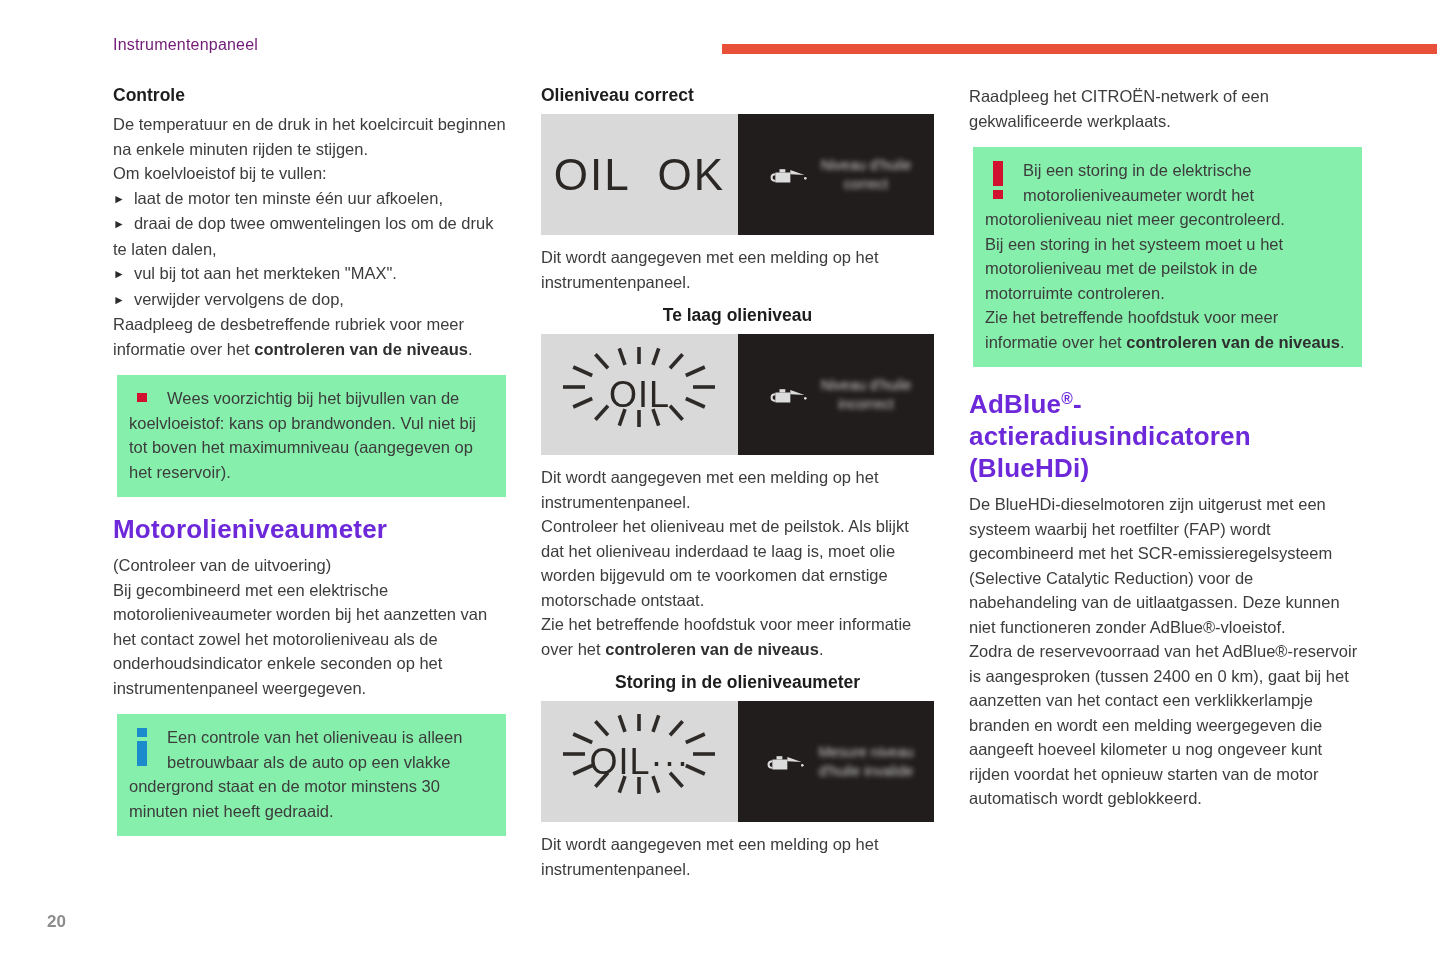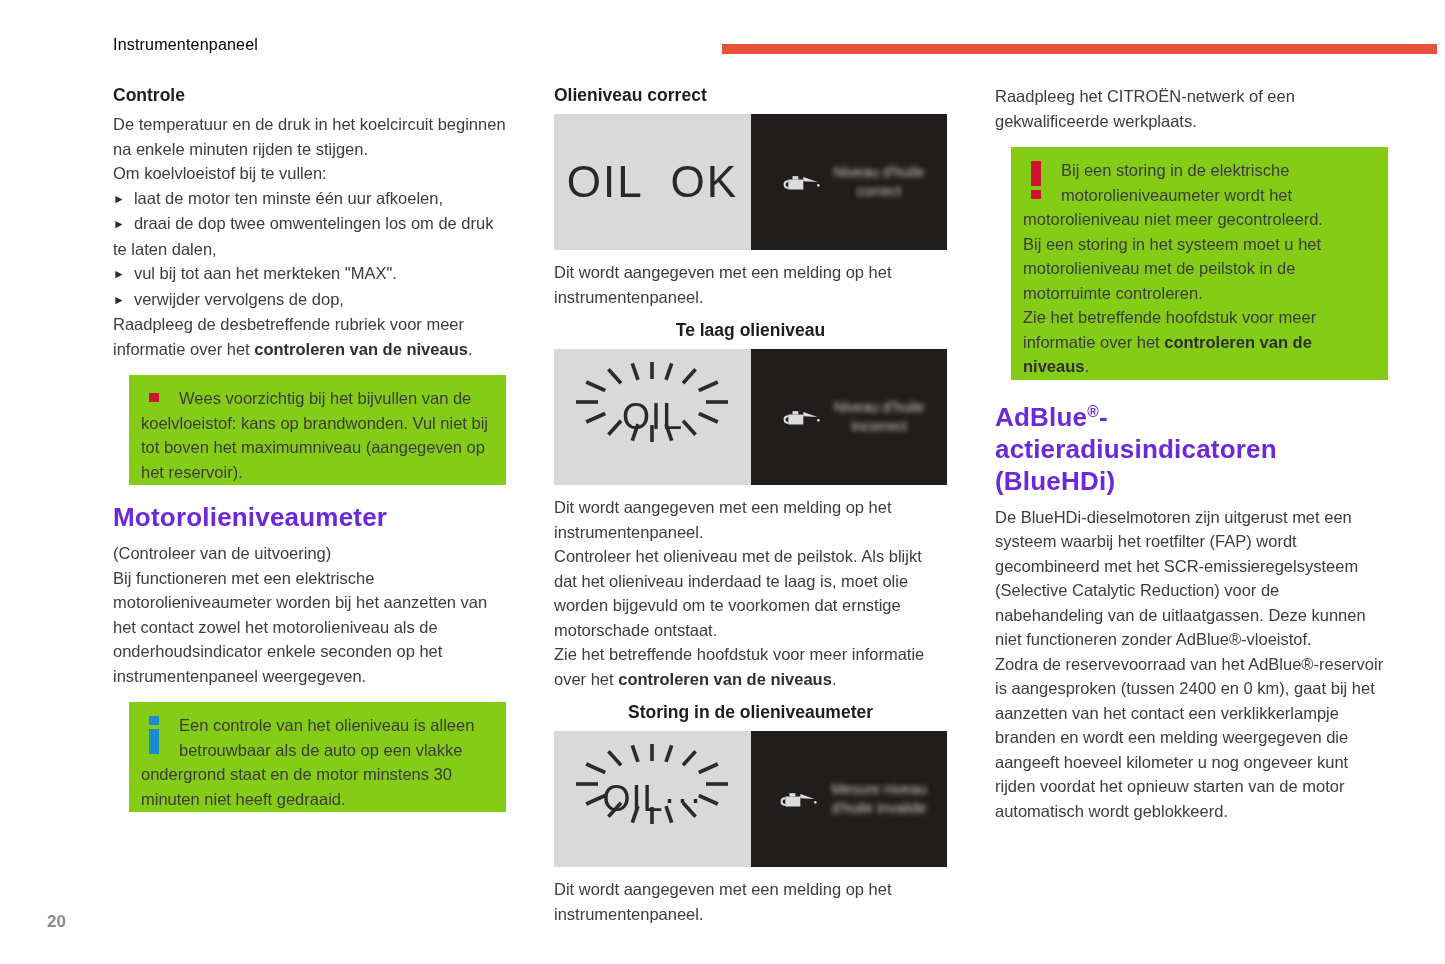--- a/index.html
+++ b/index.html
@@ -4,58 +4,58 @@
 <style>
   html,body{margin:0;padding:0;}
   body{
     width:1445px;height:964px;position:relative;overflow:hidden;
     background:#ffffff;
     font-family:"Liberation Sans",sans-serif;
     color:#3c3c3c;
   }
   .hdr-title{
     position:absolute;left:113px;top:36px;
-    font-size:16px;color:#000000;letter-spacing:.2px;
+    font-size:16px;color:#701a75;letter-spacing:.2px;
   }
   .accent-bar{
     position:absolute;left:722px;top:44px;right:8px;height:10px;
     background:#e8503a;
   }
   .columns{
     position:absolute;left:113px;top:84px;width:1243px;
-    display:grid;grid-template-columns:393px 393px 393px;column-gap:48px;
+    display:grid;grid-template-columns:393px 393px 393px;column-gap:35px;
   }
   .col{min-width:0;}
   h2{
     font-size:26px;line-height:32px;color:#6d28d9;
     margin:16px 0 8px 0;font-weight:bold;letter-spacing:.2px;
   }
   h3{
     font-size:17.5px;line-height:22px;color:#1d1d1d;
     margin:0 0 6px 0;font-weight:bold;
   }
   h3.mt{margin-top:10px;text-align:center;}
   p{font-size:16.5px;line-height:24.5px;margin:0;}
   .bullet-row{font-size:16.5px;line-height:24.5px;}
   .bullet-row .marker{font-size:12px;vertical-align:1px;margin-right:9px;color:#2b2b2b;}
   b,.bold{font-weight:bold;color:#2f2f2f;}
   
   .note{
-    background:#84cc16;margin:14px 0 0 16px;padding:11px 14px 1px 12px;
+    background:#86efac;margin:14px 0 0 4px;padding:11px 14px 13px 12px;
   }
   .note:after{content:"";display:block;clear:both;}
   .note p{font-size:16.5px;line-height:24.5px;}
   .icon-excl,.icon-info{float:left;width:22px;margin:3px 14px 2px 2px;}
   .icon-excl .bar{width:10px;height:25px;background:#d0122f;margin:0 auto;}
   .icon-excl .dot{width:10px;height:9px;background:#d0122f;margin:4px auto 0 auto;}
   .icon-info .dot{width:10px;height:9px;background:#1b8bcc;margin:0 auto;}
   .icon-info .bar{width:10px;height:25px;background:#1b8bcc;margin:4px auto 0 auto;}
   
   .figure{
-    display:flex;height:136px;margin:8px 0 10px 0;
+    display:flex;height:121px;margin:8px 0 10px 0;
   }
   .panel-light{
     width:197px;background:#d9d9d9;position:relative;
     display:flex;align-items:center;justify-content:center;flex:none;
   }
   .panel-dark{
     width:196px;background:#211d1c;flex:none;
     display:flex;align-items:center;justify-content:center;gap:14px;
   }
   .oil-big{
@@ -106,21 +106,21 @@
 
     <p><span>Raadpleeg de desbetreffende rubriek voor meer informatie over het </span><b>controleren van de niveaus</b><span>.</span></p>
 
     <div class="note">
       <span class="icon-excl"><span class="bar"></span><span class="dot" style="display:block"></span></span>
       <p>Wees voorzichtig bij het bijvullen van de koelvloeistof: kans op brandwonden. Vul niet bij tot boven het maximumniveau (aangegeven op het reservoir).</p>
     </div>
 
     <h2>Motorolieniveaumeter</h2>
     <p>(Controleer van de uitvoering)</p>
-    <p>Bij functioneren met een elektrische motorolieniveaumeter worden bij het aanzetten van het contact zowel het motorolieniveau als de onderhoudsindicator enkele seconden op het instrumentenpaneel weergegeven.</p>
+    <p>Bij gecombineerd met een elektrische motorolieniveaumeter worden bij het aanzetten van het contact zowel het motorolieniveau als de onderhoudsindicator enkele seconden op het instrumentenpaneel weergegeven.</p>
 
     <div class="note">
       <span class="icon-info">
           <span class="dot" style="display:block"></span>
           <span class="bar" style="display:block"></span>
         </span>
       <p>Een controle van het olieniveau is alleen betrouwbaar als de auto op een vlakke ondergrond staat en de motor minstens 30 minuten niet heeft gedraaid.</p>
     </div>
   </div>
 

